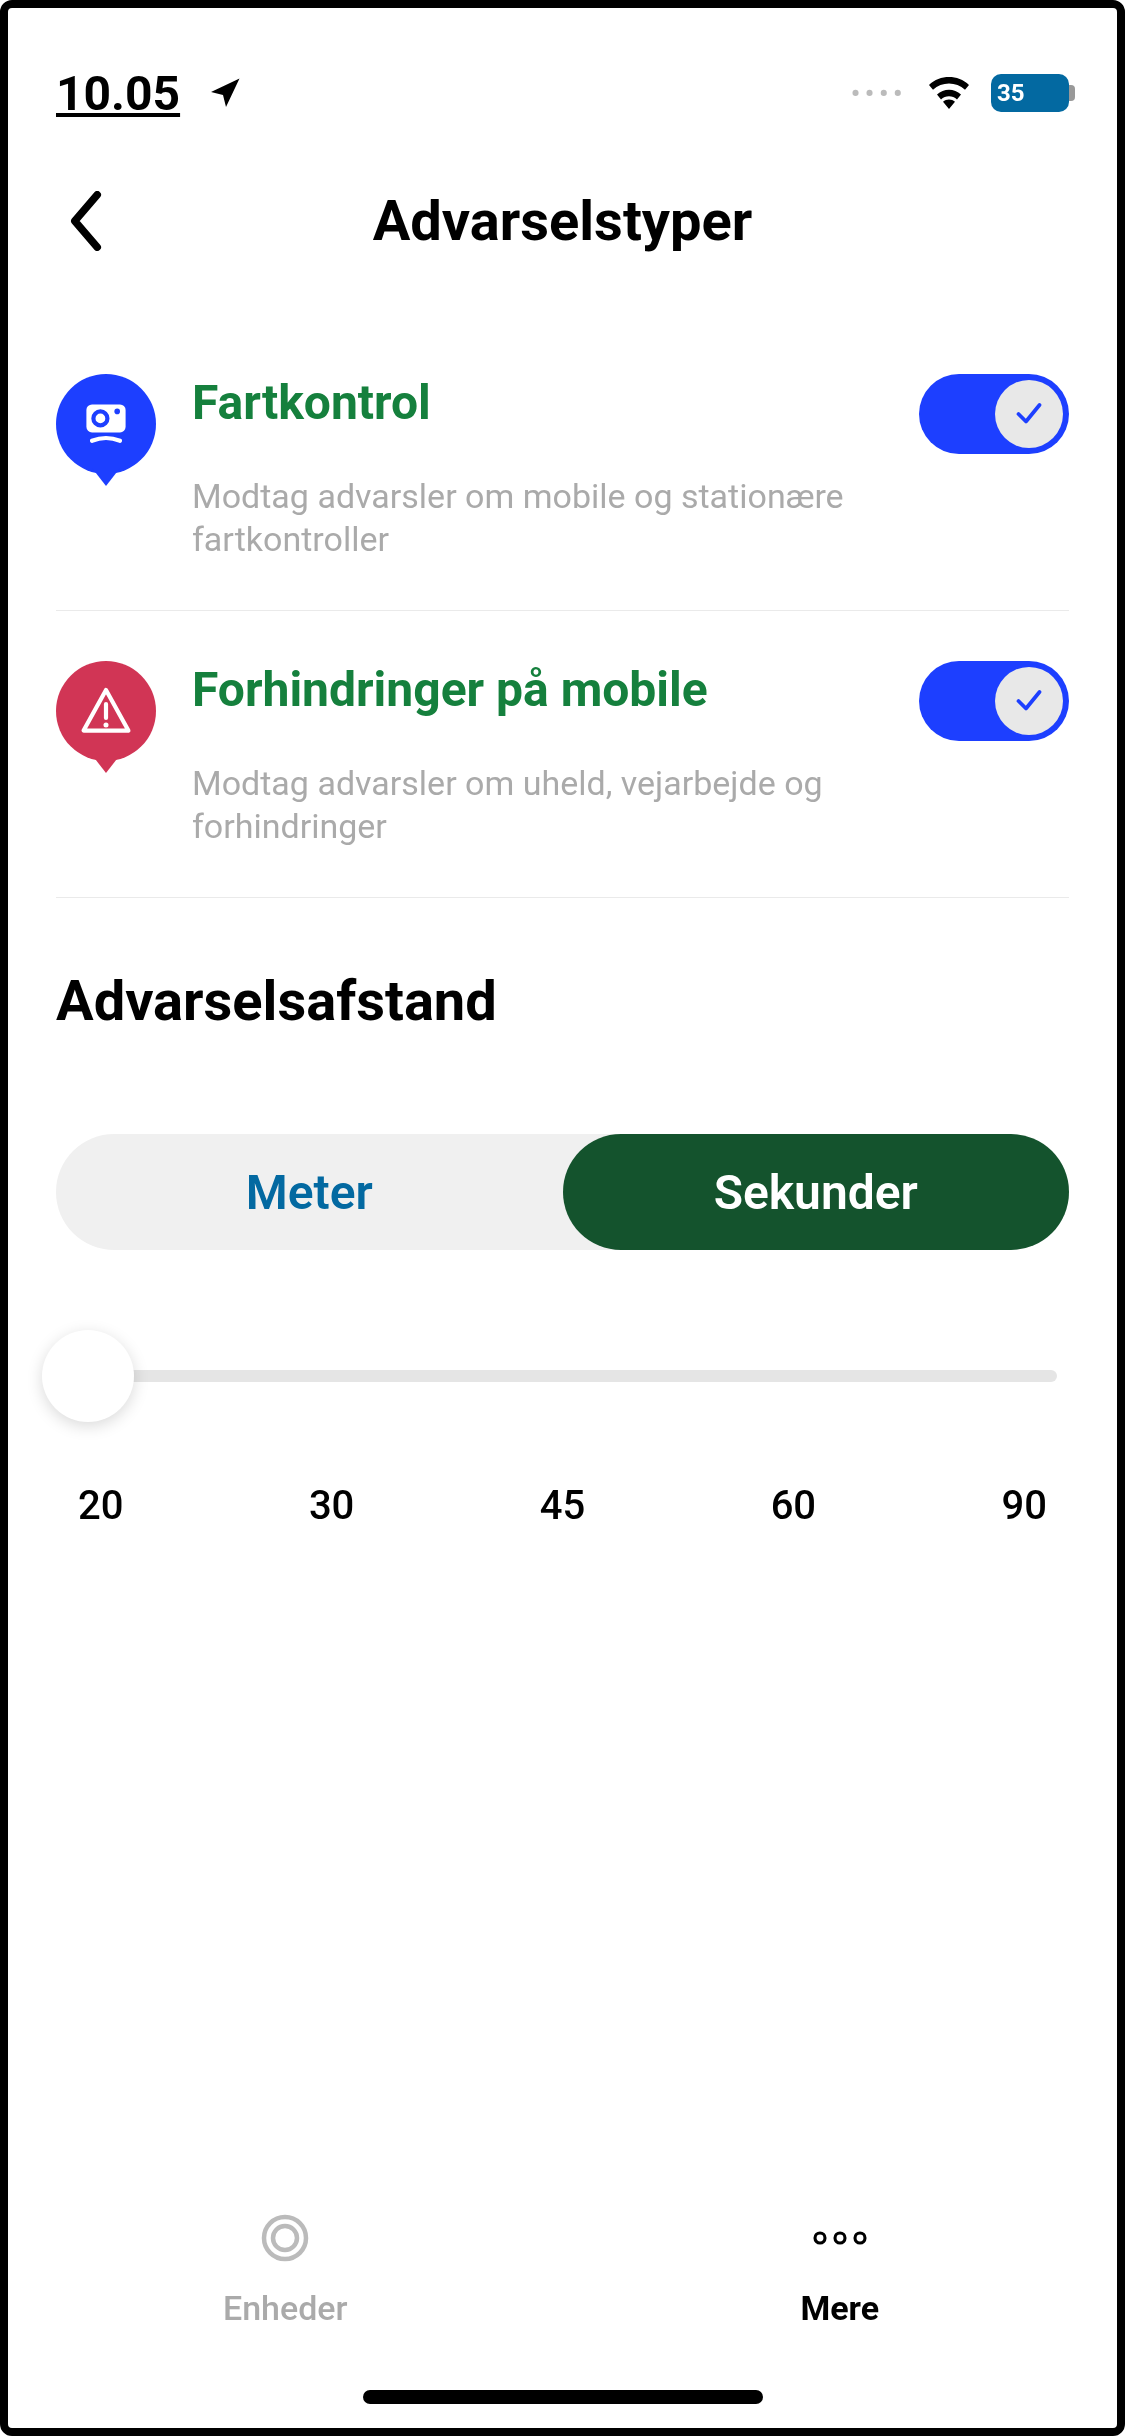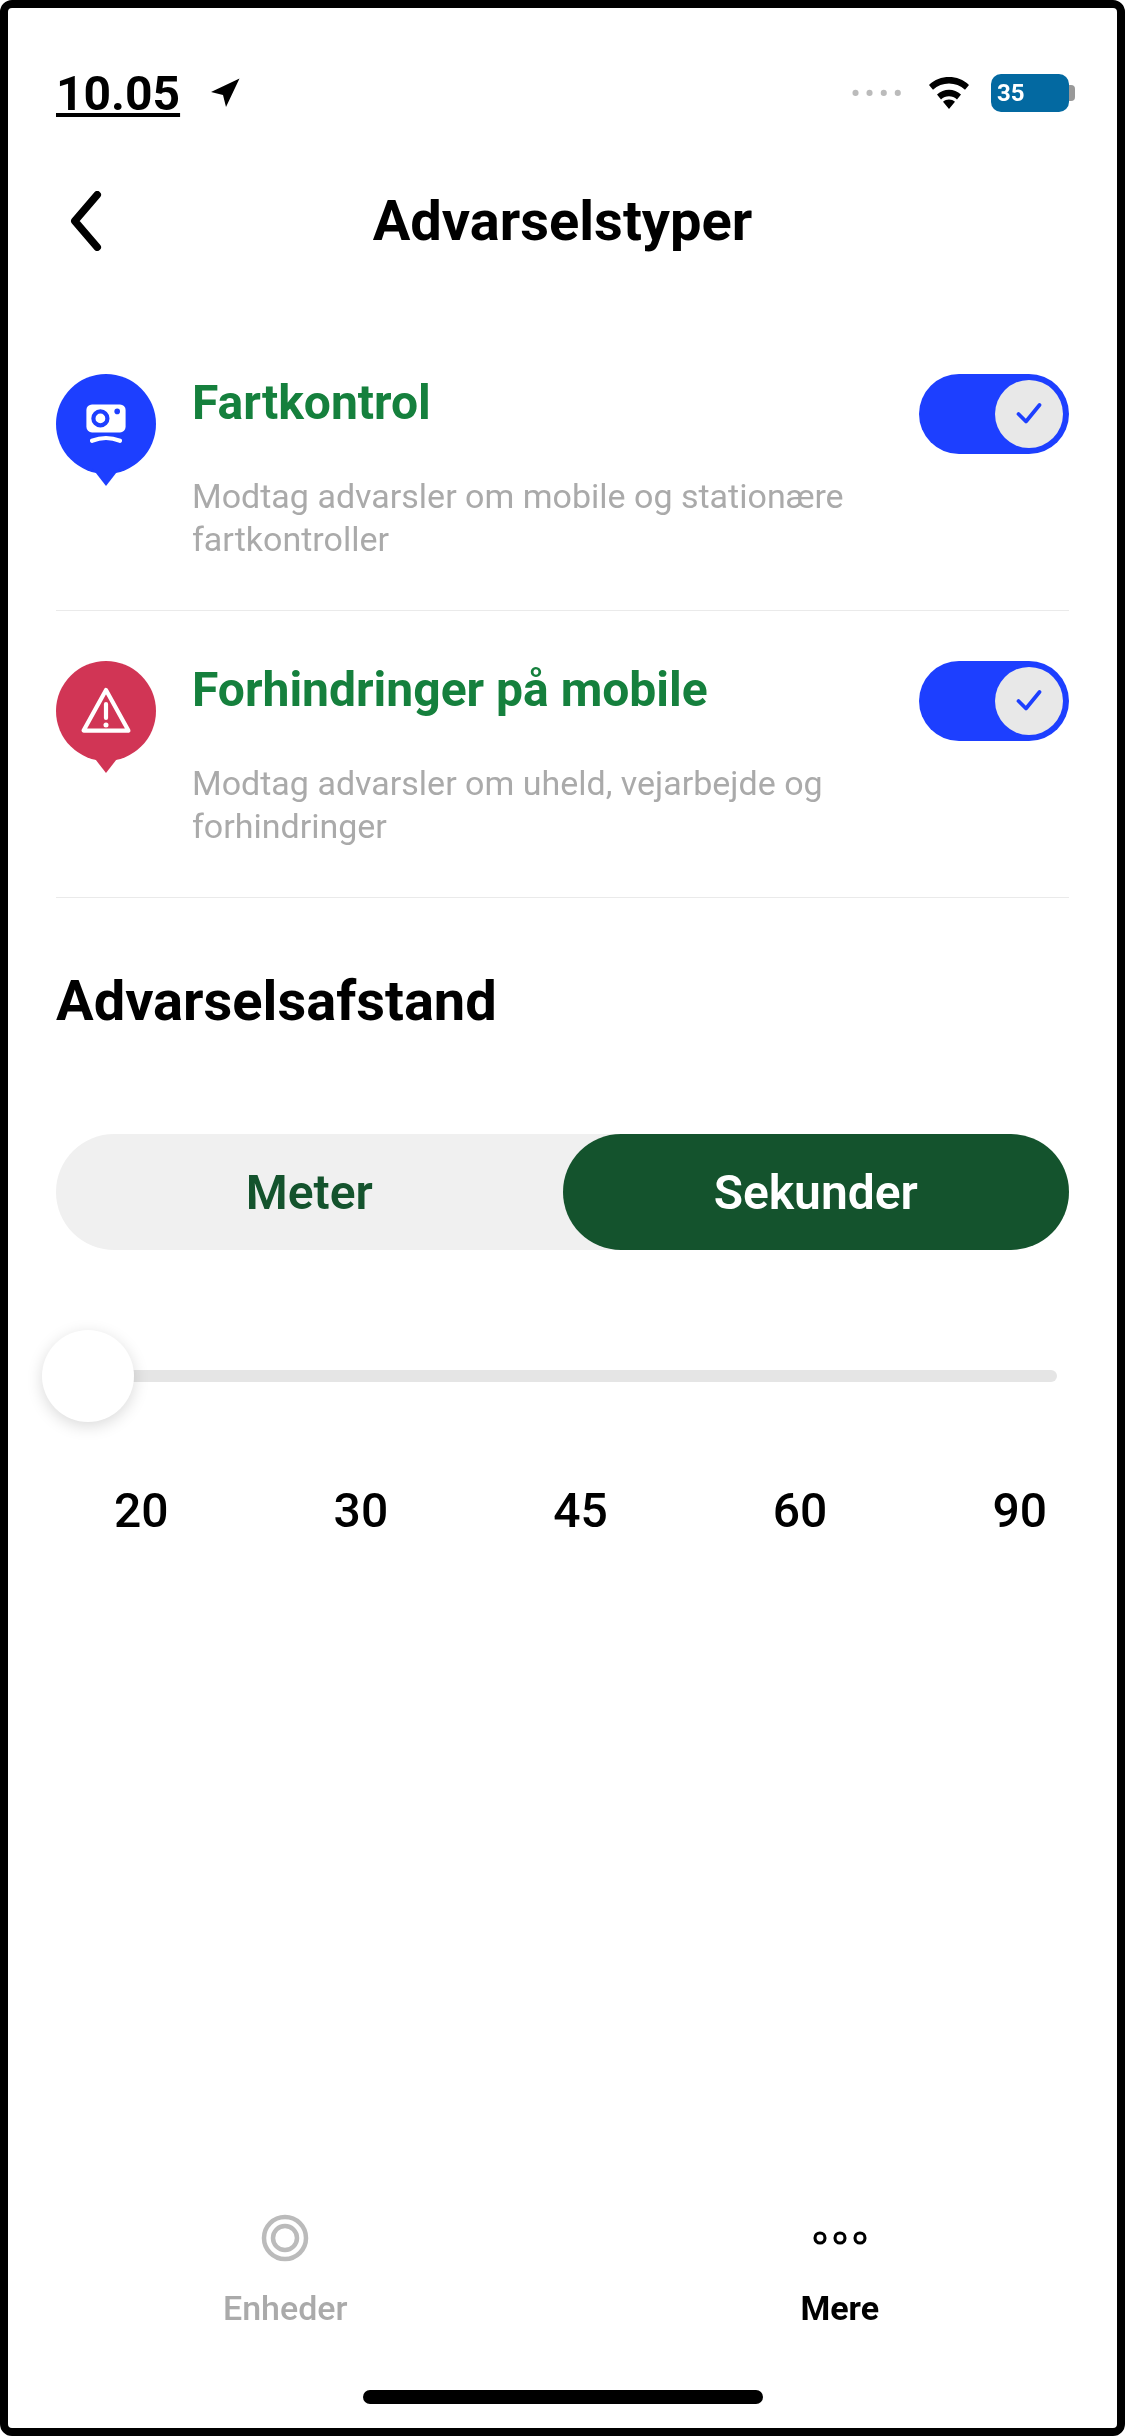--- a/index.html
+++ b/index.html
@@ -199,21 +199,21 @@
       flex: 1;
       display: flex;
       align-items: center;
       justify-content: center;
       font-size: 48px;
       font-weight: 600;
       border-radius: 58px;
       z-index: 1;
     }
     .segment.inactive {
-      color: #14532d;
+      color: #0369a1;
     }
     .segment.active {
       background: #14532d;
       color: #fff;
     }
 
     
     .slider-container {
       padding: 120px 60px 0 60px;
     }
@@ -234,24 +234,23 @@
       border-radius: 50%;
       box-shadow: 0 4px 16px rgba(0,0,0,0.15);
     }
     .slider-labels {
       display: flex;
       justify-content: space-between;
       margin-top: 100px;
       padding: 0 10px;
     }
     .slider-label {
-      font-size: 48px;
+      font-size: 40px;
       font-weight: 500;
       color: #000;
-      margin-left: 36px;
     }
 
     
     .tab-bar {
       position: absolute;
       bottom: 0;
       left: 0;
       right: 0;
       height: 260px;
       display: flex;

